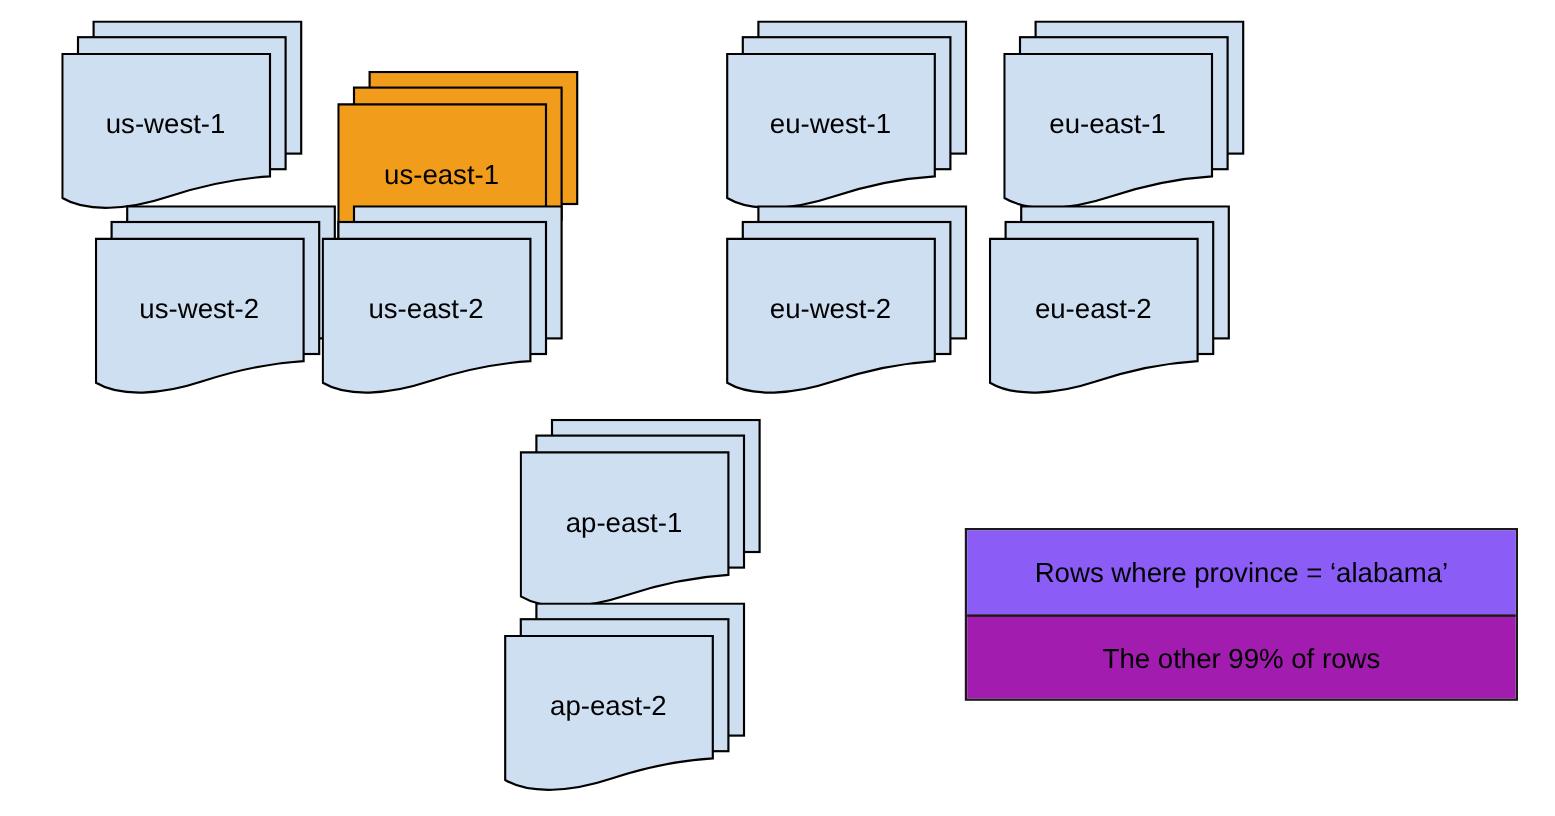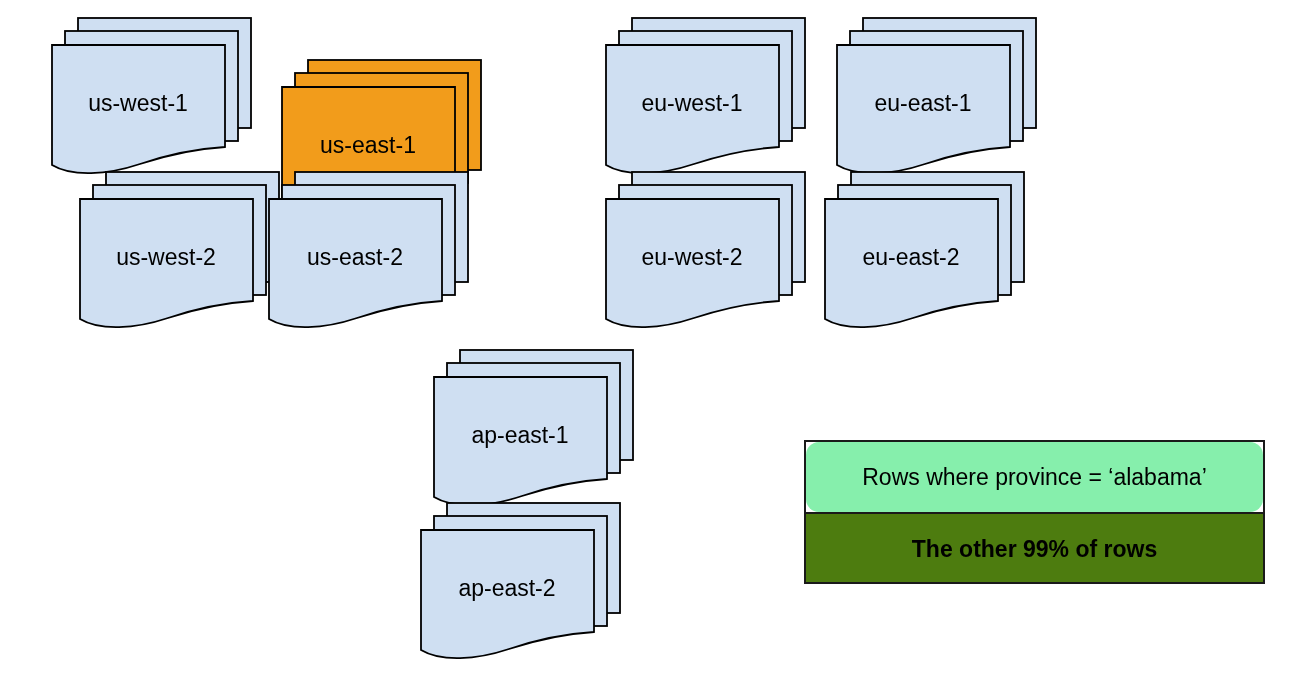--- a/index.html
+++ b/index.html
@@ -101,16 +101,16 @@
           <text x="87" y="94" text-anchor="middle">ap-east-1</text>
         </svg></div>
       <div class="stack" style="left: 388px; top: 502px;"><svg width="202" height="164" viewBox="0 0 202 164">
           <rect x="27" y="1" width="173" height="110" fill="#cfdff2" stroke="#000000" stroke-width="1.8"></rect>
           <rect x="14" y="14" width="173" height="110" fill="#cfdff2" stroke="#000000" stroke-width="1.8"></rect>
           <path d="M1,28 H174 V130 C141,132 116,138 89,147 C56,158 21,160 1,148 Z" fill="#cfdff2" stroke="#000000" stroke-width="1.8"></path>
           <text x="87" y="94" text-anchor="middle">ap-east-2</text>
         </svg></div>
     </div>
   <div class="legend" style="left: 804px; top: 440px; width: 461px;">
-      <div class="legend-row" style="background: #86efac; border-radius: 13px;"><span>Rows where province = ‘alabama’</span></div>
-      <div class="legend-row" style="background: #4d7c0f; font-weight: bold;"><span>The other 99% of rows</span></div>
+      <div class="legend-row" style="background: #8b5cf6;"><span>Rows where province = ‘alabama’</span></div>
+      <div class="legend-row" style="background: #a21caf;"><span>The other 99% of rows</span></div>
     </div>
 </div>
 
 </body></html>

